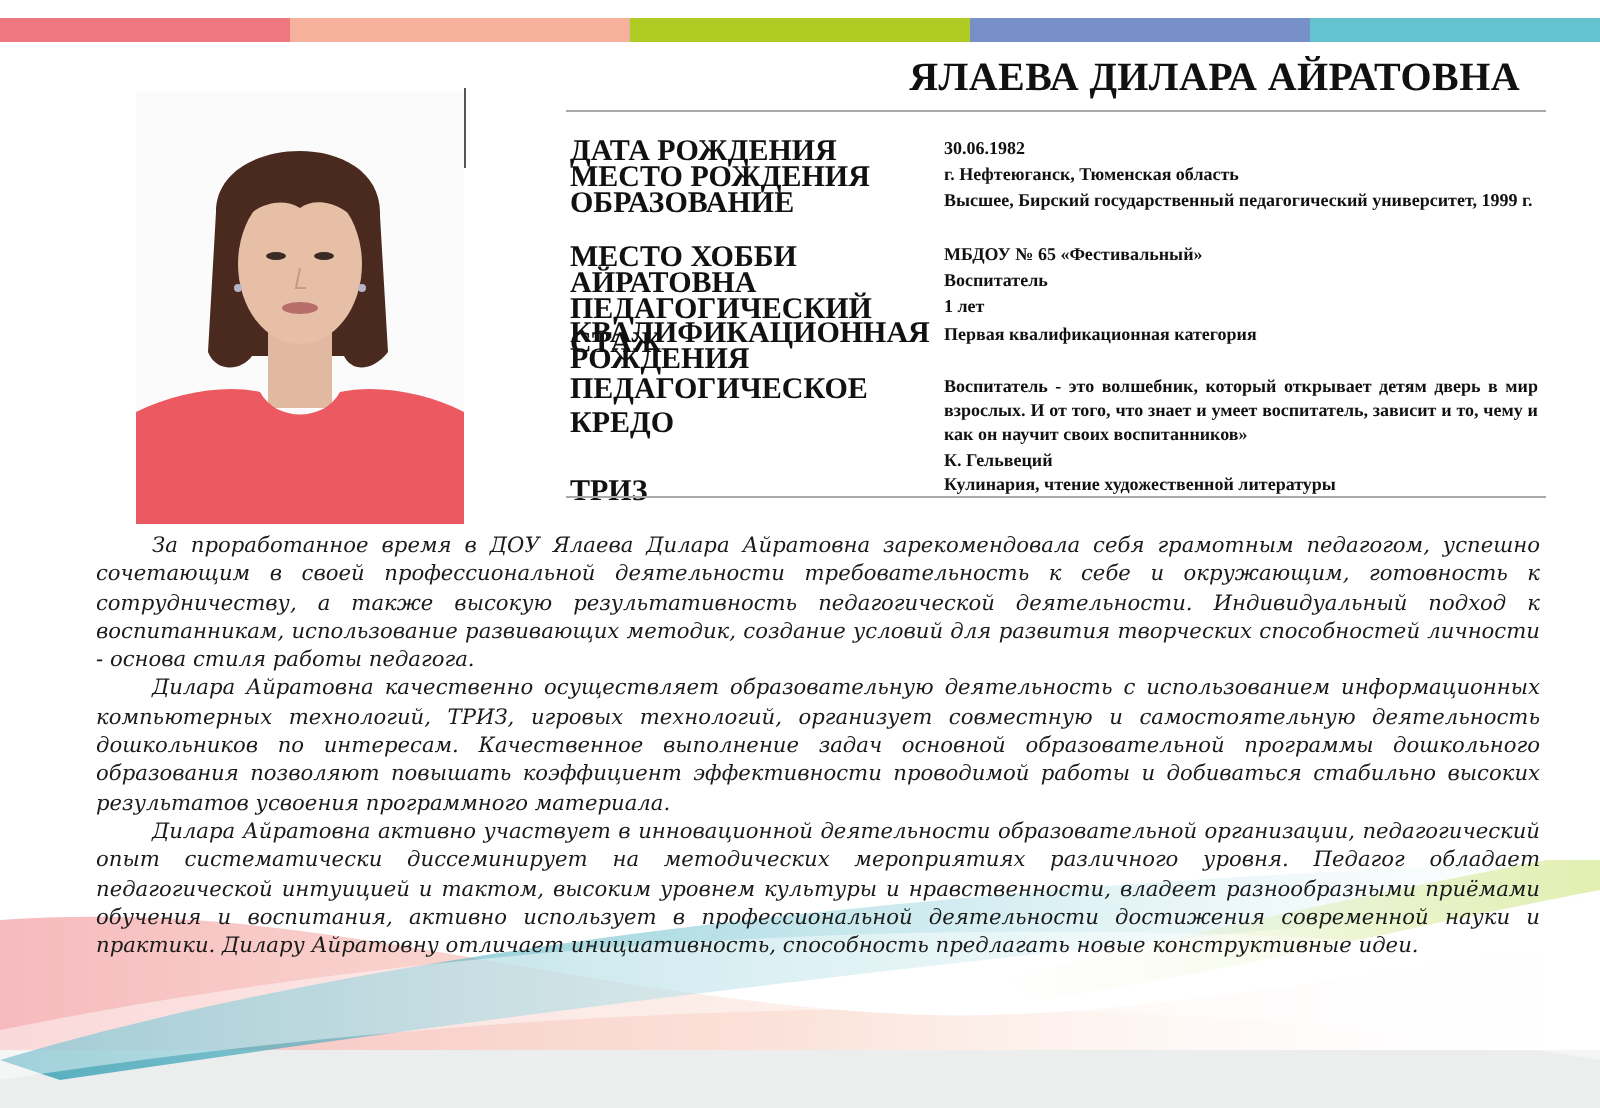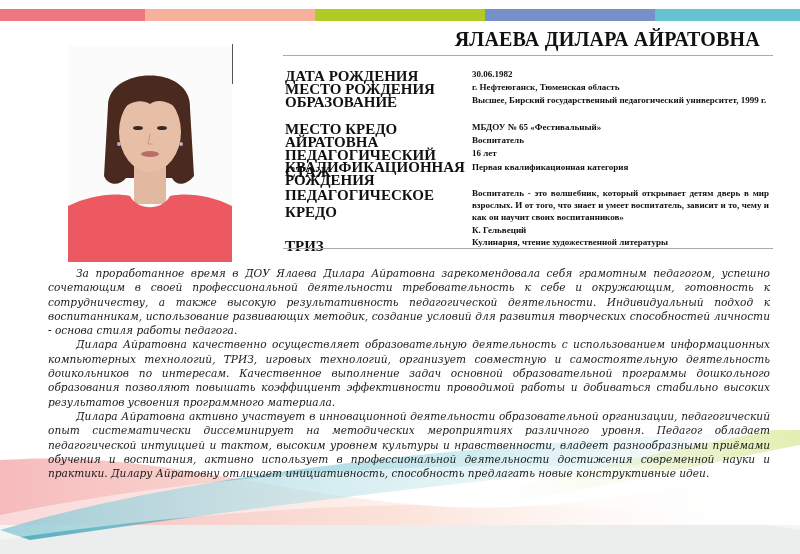--- a/index.html
+++ b/index.html
@@ -91,30 +91,30 @@
   </div>
   <div class="row" style="top:13px">
     <div class="k">МЕСТО РОЖДЕНИЯ</div>
     <div class="v">г. Нефтеюганск, Тюменская область</div>
   </div>
   <div class="row" style="top:26px">
     <div class="k">ОБРАЗОВАНИЕ</div>
     <div class="v">Высшее, Бирский государственный педагогический университет, 1999 г.</div>
   </div>
   <div class="row" style="top:53px">
-    <div class="k">МЕСТО КРЕДО</div>
+    <div class="k">МЕСТО ХОББИ</div>
     <div class="v">МБДОУ № 65 «Фестивальный»</div>
   </div>
   <div class="row" style="top:66px">
     <div class="k">АЙРАТОВНА</div>
     <div class="v">Воспитатель</div>
   </div>
   <div class="row" style="top:79px">
     <div class="k">ПЕДАГОГИЧЕСКИЙ СТАЖ</div>
-    <div class="v">16 лет</div>
+    <div class="v">1 лет</div>
   </div>
   <div class="row" style="top:93px">
     <div class="k" style="width:150px;line-height:13px">КВАЛИФИКАЦИОННАЯ РОЖДЕНИЯ</div>
     <div class="v">Первая квалификационная категория</div>
   </div>
   <div class="row" style="top:119px">
     <div class="k">ПЕДАГОГИЧЕСКОЕ КРЕДО</div>
     <div class="v">Воспитатель - это волшебник, который открывает детям дверь в мир взрослых. И от того, что знает и умеет воспитатель, зависит и то, чему и как он научит своих воспитанников»</div>
     <div class="v author" style="top:37px">К. Гельвеций</div>
   </div>

